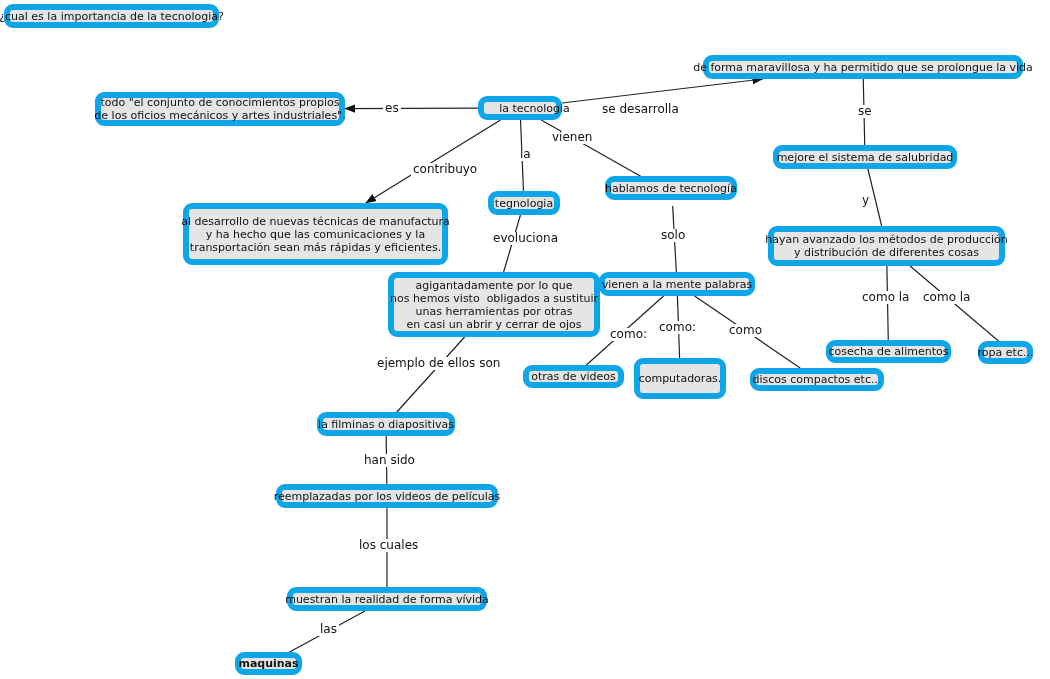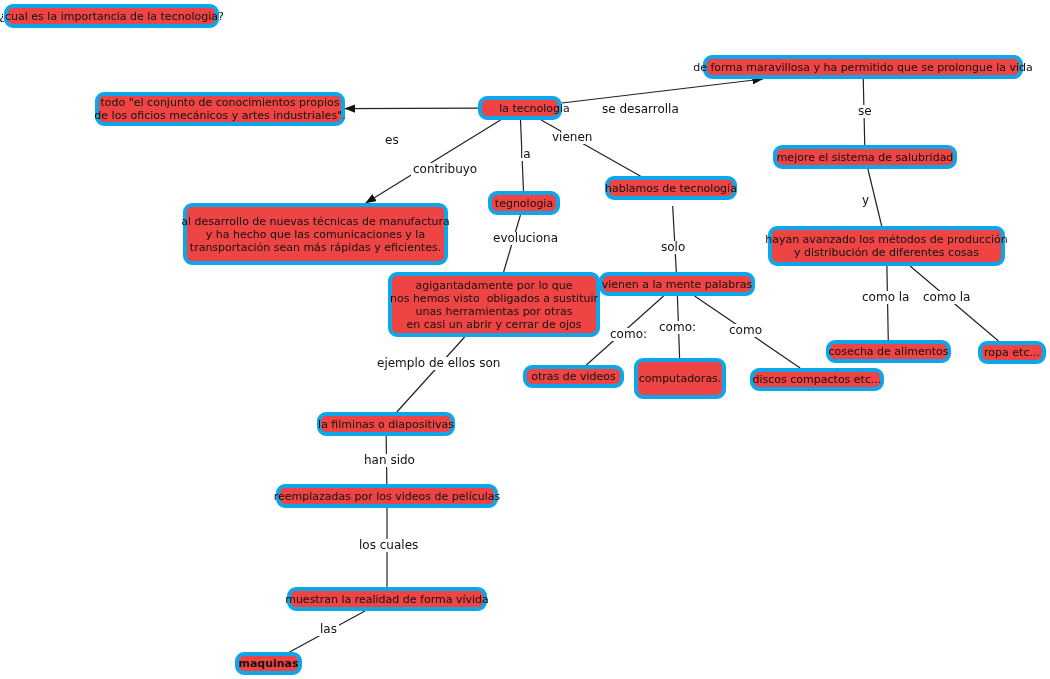--- a/index.html
+++ b/index.html
@@ -22,22 +22,22 @@
   #links {
     position: absolute;
     left: 0;
     top: 0;
     width: 1050px;
     height: 679px;
   }
   .node {
     position: absolute;
     box-sizing: border-box;
-    background: #ef4444;
-    border: 4px solid #0ea5e9;
+    background: #e5e5e5;
+    border: 6px solid #0ea5e9;
     border-radius: 9px;
     color: #111111;
     font-size: 11px;
     line-height: 13px;
     text-align: center;
     display: flex;
     align-items: center;
     justify-content: center;
     padding: 2px 7px;
     white-space: pre;
@@ -101,39 +101,39 @@
       <div class="node" style="left: 605px; top: 176px; width: 132px; height: 24px;">hablamos de tecnología</div>
       <div class="node" style="left: 773px; top: 145px; width: 184px; height: 24px;">mejore el sistema de salubridad</div>
       <div class="node" style="left: 768px; top: 226px; width: 237px; height: 40px;">hayan avanzado los métodos de producción
 y distribución de diferentes cosas</div>
       <div class="node" style="left: 388px; top: 272px; width: 212px; height: 65px;">agigantadamente por lo que
 nos hemos visto  obligados a sustituir
 unas herramientas por otras
 en casi un abrir y cerrar de ojos</div>
       <div class="node" style="left: 599px; top: 272px; width: 156px; height: 24px;">vienen a la mente palabras</div>
       <div class="node" style="left: 826px; top: 340px; width: 125px; height: 23px;">cosecha de alimentos</div>
-      <div class="node" style="left: 978px; top: 341px; width: 68px; height: 23px;">ropa etc...</div>
+      <div class="node" style="left: 978px; top: 341px; width: 55px; height: 23px;">ropa etc...</div>
       <div class="node" style="left: 523px; top: 365px; width: 101px; height: 23px;">otras de videos</div>
       <div class="node" style="left: 634px; top: 358px; width: 92px; height: 41px;">computadoras.</div>
       <div class="node" style="left: 750px; top: 368px; width: 134px; height: 23px;">discos compactos etc...</div>
       <div class="node" style="left: 317px; top: 412px; width: 138px; height: 24px;">la filminas o diapositivas</div>
       <div class="node" style="left: 276px; top: 484px; width: 222px; height: 24px;">reemplazadas por los videos de películas</div>
       <div class="node" style="left: 287px; top: 587px; width: 200px; height: 24px;">muestran la realidad de forma vívida</div>
       <div class="node" style="left: 235px; top: 652px; width: 67px; height: 23px; font-weight: bold;">maquinas</div>
     </div>
   <div id="labels">
-      <div class="linklabel" style="left: 383px; top: 102px; background: rgb(255, 255, 255); padding: 0px 2px; margin-top: 32px;">es</div>
+      <div class="linklabel" style="left: 383px; top: 102px; background: rgb(255, 255, 255); padding: 0px 2px;">es</div>
       <div class="linklabel" style="left: 600px; top: 103px; background: rgb(255, 255, 255); padding: 0px 2px;">se desarrolla</div>
       <div class="linklabel" style="left: 856px; top: 105px; background: rgb(255, 255, 255); padding: 0px 2px;">se</div>
       <div class="linklabel" style="left: 411px; top: 163px; background: rgb(255, 255, 255); padding: 0px 2px;">contribuyo</div>
       <div class="linklabel" style="left: 518px; top: 148px; background: rgb(255, 255, 255); padding: 0px 2px;">la</div>
       <div class="linklabel" style="left: 550px; top: 131px; background: rgb(255, 255, 255); padding: 0px 2px;">vienen</div>
       <div class="linklabel" style="left: 860px; top: 194px; background: rgb(255, 255, 255); padding: 0px 2px;">y</div>
       <div class="linklabel" style="left: 491px; top: 232px; background: rgb(255, 255, 255); padding: 0px 2px;">evoluciona</div>
-      <div class="linklabel" style="left: 659px; top: 229px; background: rgb(255, 255, 255); padding: 0px 2px; margin-top: 12px;">solo</div>
+      <div class="linklabel" style="left: 659px; top: 229px; background: rgb(255, 255, 255); padding: 0px 2px;">solo</div>
       <div class="linklabel" style="left: 860px; top: 291px; background: rgb(255, 255, 255); padding: 0px 2px;">como la</div>
       <div class="linklabel" style="left: 921px; top: 291px; background: rgb(255, 255, 255); padding: 0px 2px;">como la</div>
       <div class="linklabel" style="left: 608px; top: 328px; background: rgb(255, 255, 255); padding: 0px 2px;">como:</div>
       <div class="linklabel" style="left: 657px; top: 321px; background: rgb(255, 255, 255); padding: 0px 2px;">como:</div>
       <div class="linklabel" style="left: 727px; top: 324px; background: rgb(255, 255, 255); padding: 0px 2px;">como</div>
       <div class="linklabel" style="left: 375px; top: 357px; background: rgb(255, 255, 255); padding: 0px 2px;">ejemplo de ellos son</div>
       <div class="linklabel" style="left: 362px; top: 454px; background: rgb(255, 255, 255); padding: 0px 2px; text-align: right;">han sido</div>
       <div class="linklabel" style="left: 357px; top: 539px; background: rgb(255, 255, 255); padding: 0px 2px;">los cuales</div>
       <div class="linklabel" style="left: 318px; top: 623px; background: rgb(255, 255, 255); padding: 0px 2px;">las</div>
     </div>

